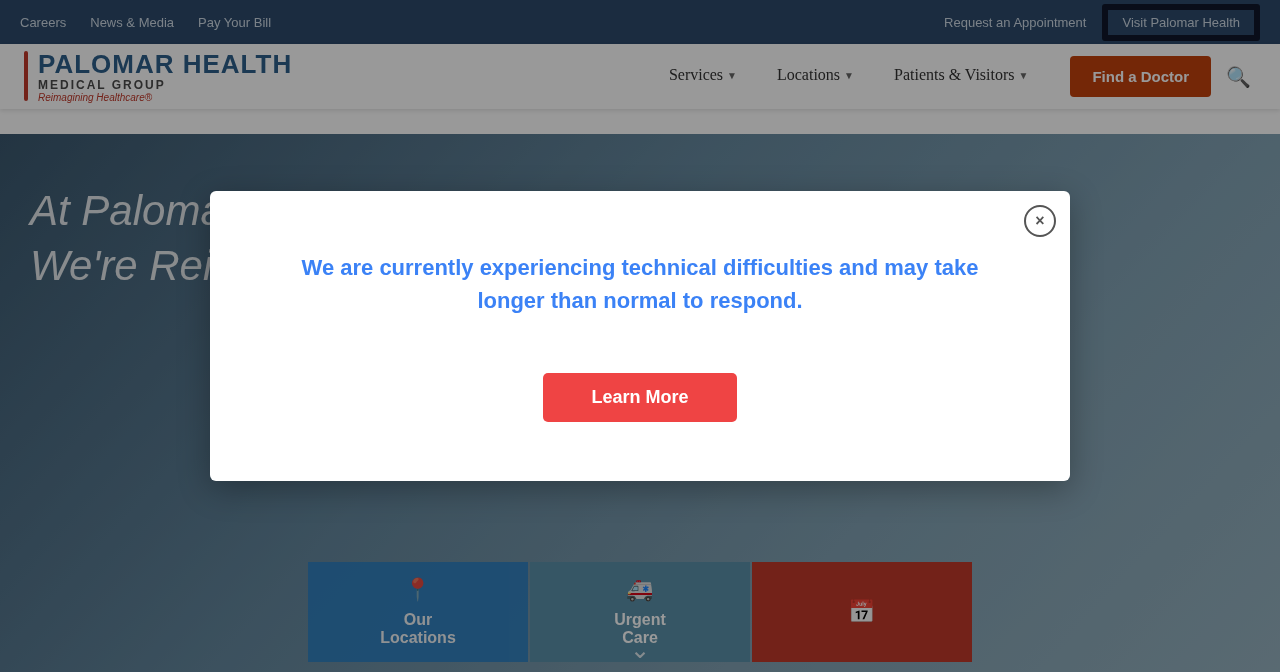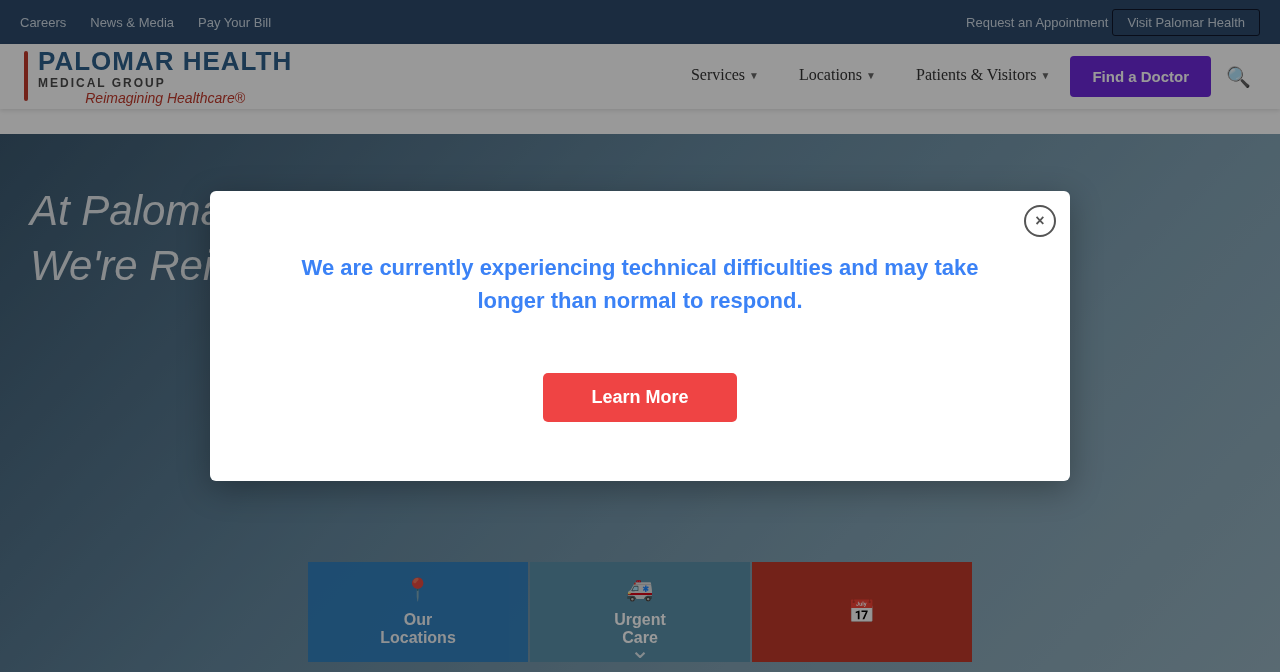--- a/index.html
+++ b/index.html
@@ -15,23 +15,23 @@
       padding: 6px 20px;
       height: 44px;
       font-size: 13px;
     }
     .top-bar-left { display: flex; gap: 24px; }
     .top-bar-left a, .top-bar-right a {
       color: #cdd8e3;
       text-decoration: none;
       font-size: 13px;
     }
-    .top-bar-right { display: flex; align-items: center; gap: 4px; }
+    .top-bar-right { display: flex; align-items: center; gap: 16px; }
     .visit-btn {
-      border: 1px solid #0f172a;
+      border: 6px solid #0f172a;
       padding: 5px 14px;
       border-radius: 3px;
       color: #cdd8e3 !important;
     }
 
     
     .header {
       background-color: #fff;
       display: flex;
       align-items: center;
@@ -52,24 +52,23 @@
       line-height: 1.1;
     }
     .logo-sub {
       font-size: 12px;
       font-weight: 600;
       color: #4a4a4a;
       letter-spacing: 2px;
       line-height: 1.2;
     }
     .logo-tag {
-      font-size: 14px;
+      font-size: 10px;
       color: #c0392b;
       font-style: italic;
-      text-align: center;
     }
     .logo-bar {
       width: 4px;
       height: 50px;
       background: #c0392b;
       margin-right: 10px;
       border-radius: 2px;
     }
 
     .nav-area { display: flex; align-items: center; gap: 0; }
@@ -82,29 +81,29 @@
       cursor: pointer;
       font-size: 16px;
       color: #333;
       font-weight: 500;
       border-bottom: 3px solid transparent;
       text-decoration: none;
       font-family: Liberation Serif, serif;
     }
     .nav-chevron { font-size: 10px; color: #666; }
     .find-doctor-btn {
-      background-color: #6d28d9;
+      background-color: #c2410c;
       color: white;
       border: none;
       padding: 12px 22px;
       border-radius: 4px;
       font-size: 15px;
       font-weight: 600;
       cursor: pointer;
-      margin-left: 0;
+      margin-left: 22px;
     }
     .search-icon-btn {
       background: none;
       border: none;
       cursor: pointer;
       font-size: 20px;
       color: #333;
       margin-left: 10px;
       padding: 5px;
     }

